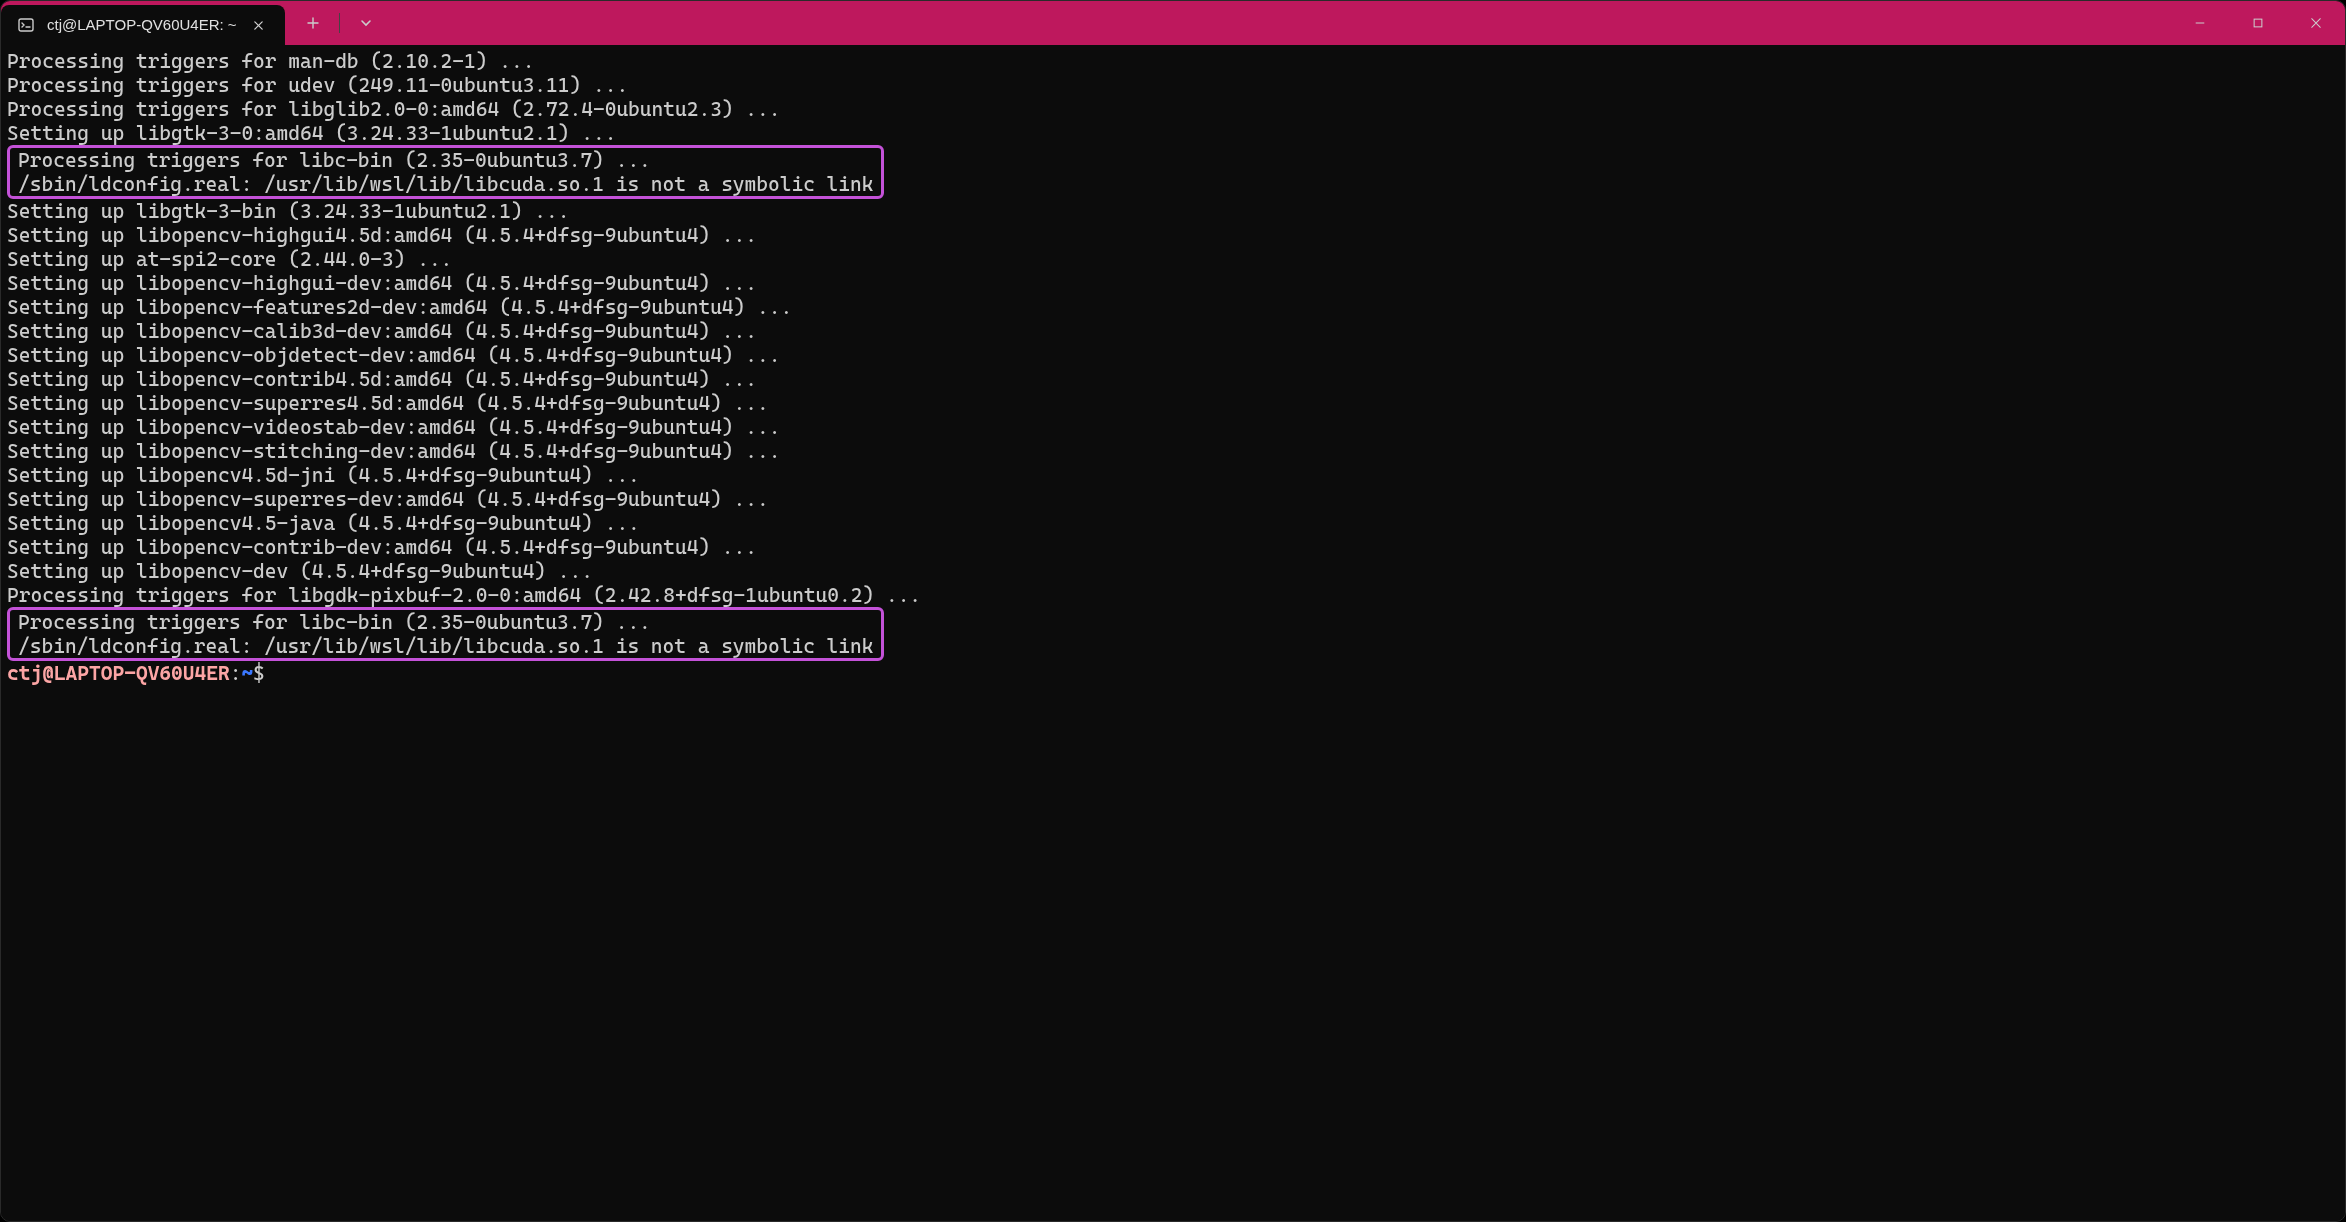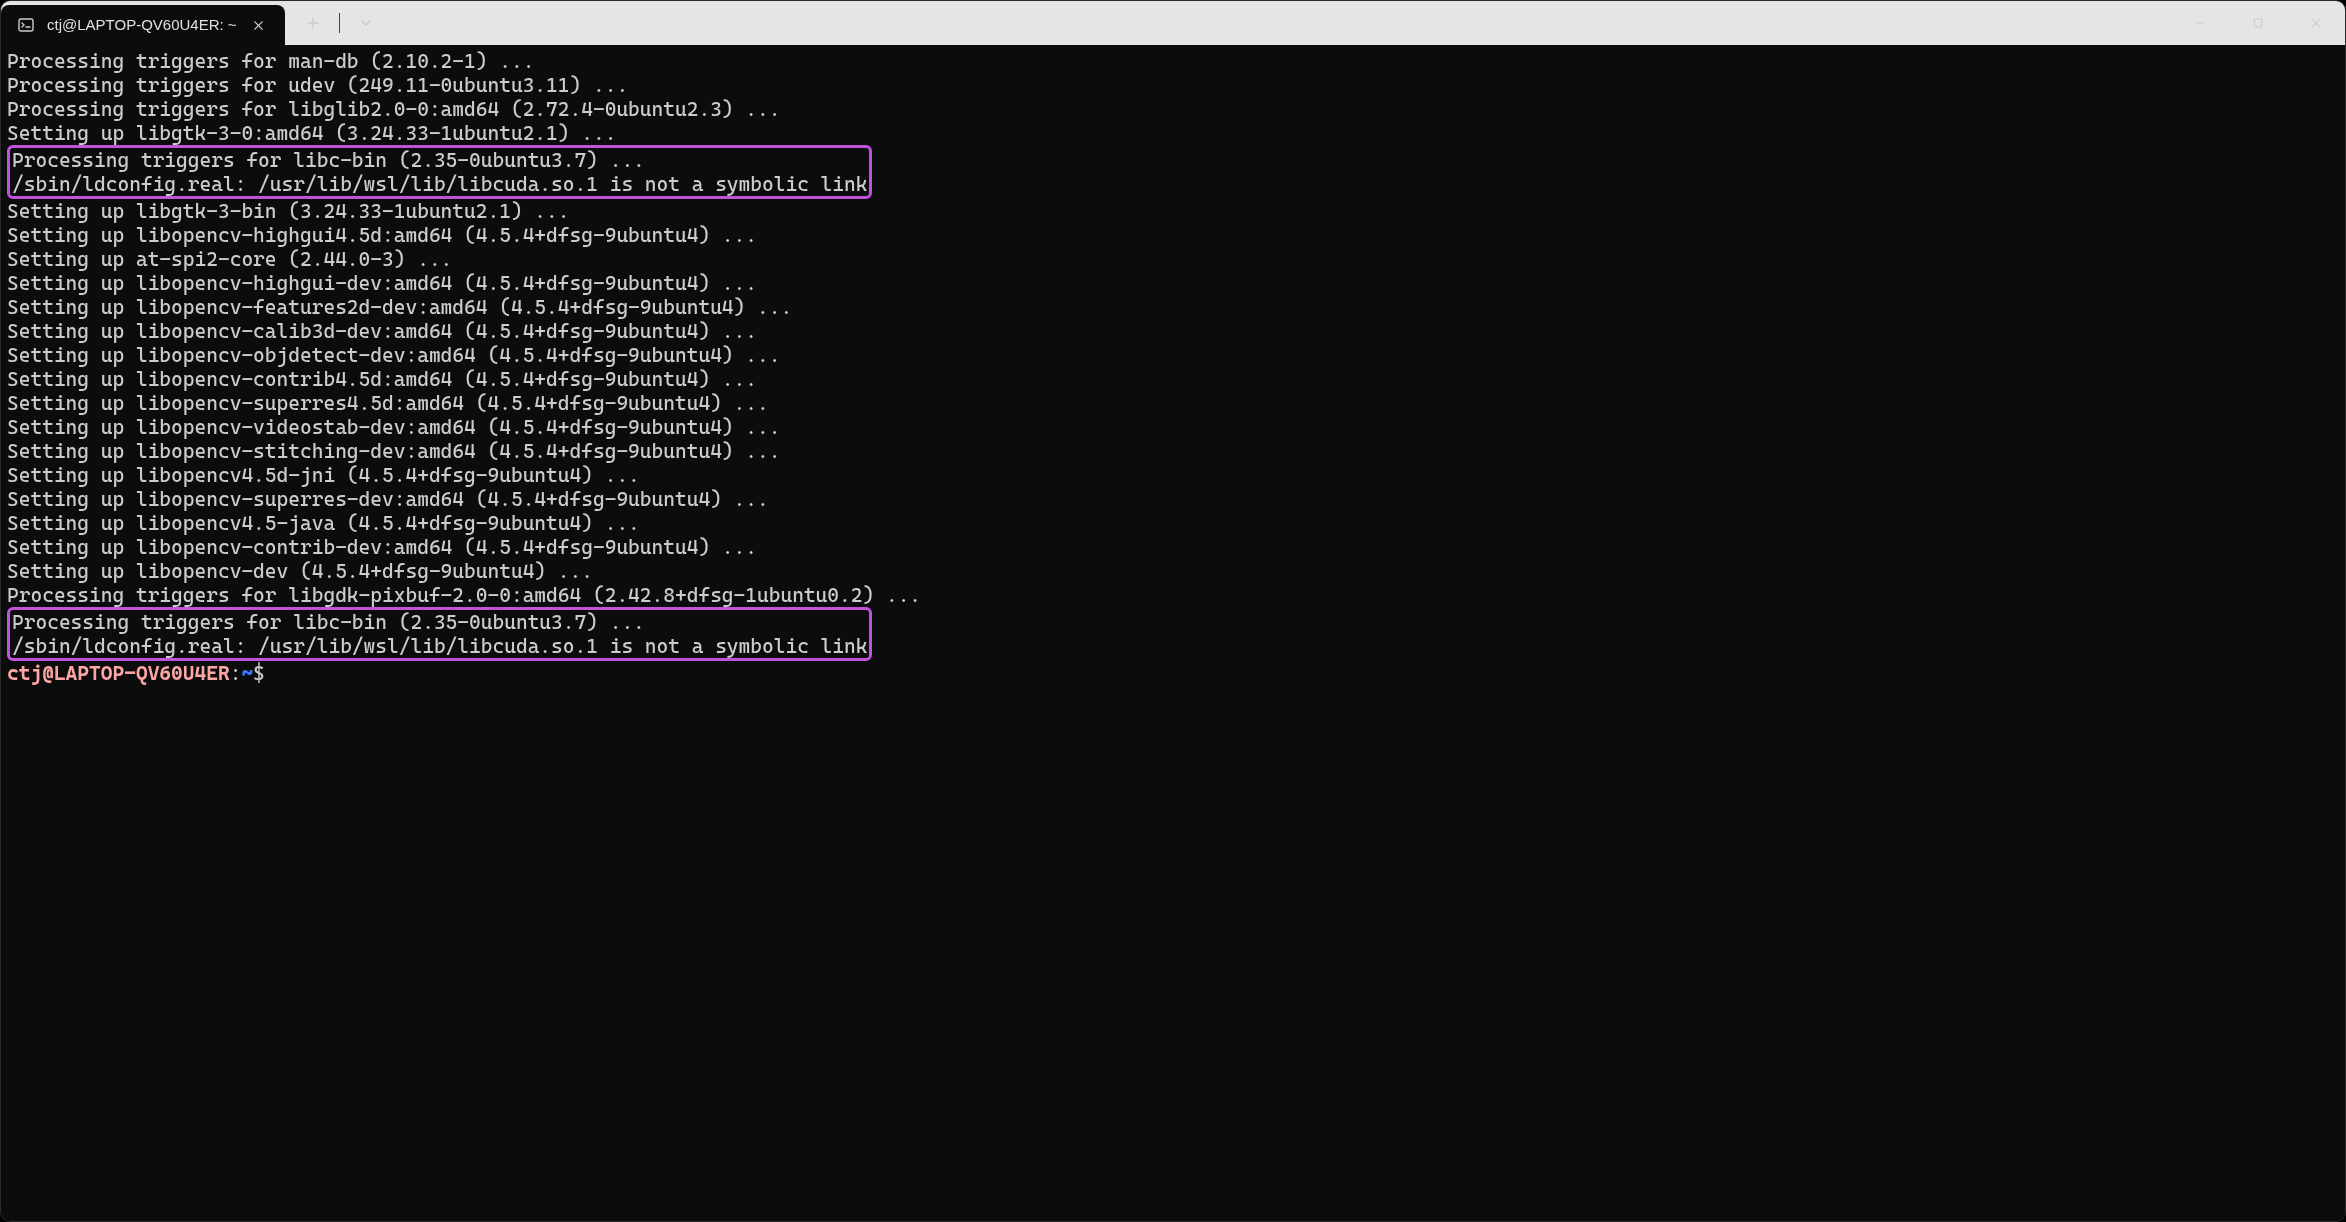--- a/index.html
+++ b/index.html
@@ -15,21 +15,21 @@
     height: 100%;
     background: #0c0c0c;
     border-radius: 10px;
     display: flex;
     flex-direction: column;
     overflow: hidden;
     border: 1px solid #2a2a2a;
   }
   .titlebar {
     height: 44px;
-    background: #e5e5e5;
+    background: #be185d;
     display: flex;
     align-items: stretch;
     user-select: none;
     flex-shrink: 0;
   }
   .tab {
     display: flex;
     align-items: center;
     gap: 12px;
     padding: 0 16px;
@@ -99,21 +99,21 @@
     white-space: pre;
     overflow: hidden;
     font-variant-ligatures: none;
     letter-spacing: 0;
   }
   .term-line { display: block; }
   .highlight-box {
     border: 3px solid #c452d8;
     border-radius: 6px;
     display: inline-block;
-    padding: 0 2px;
+    padding: 0 8px;
     margin: 0;
   }
   .prompt-user { color: #fca5a5; font-weight: bold; }
   .prompt-colon { color: #cccccc; }
   .prompt-path { color: #3b78ff; font-weight: bold; }
   .prompt-dollar { color: #cccccc; }
   svg { display: block; }
 </style>
 </head>
 <body>

